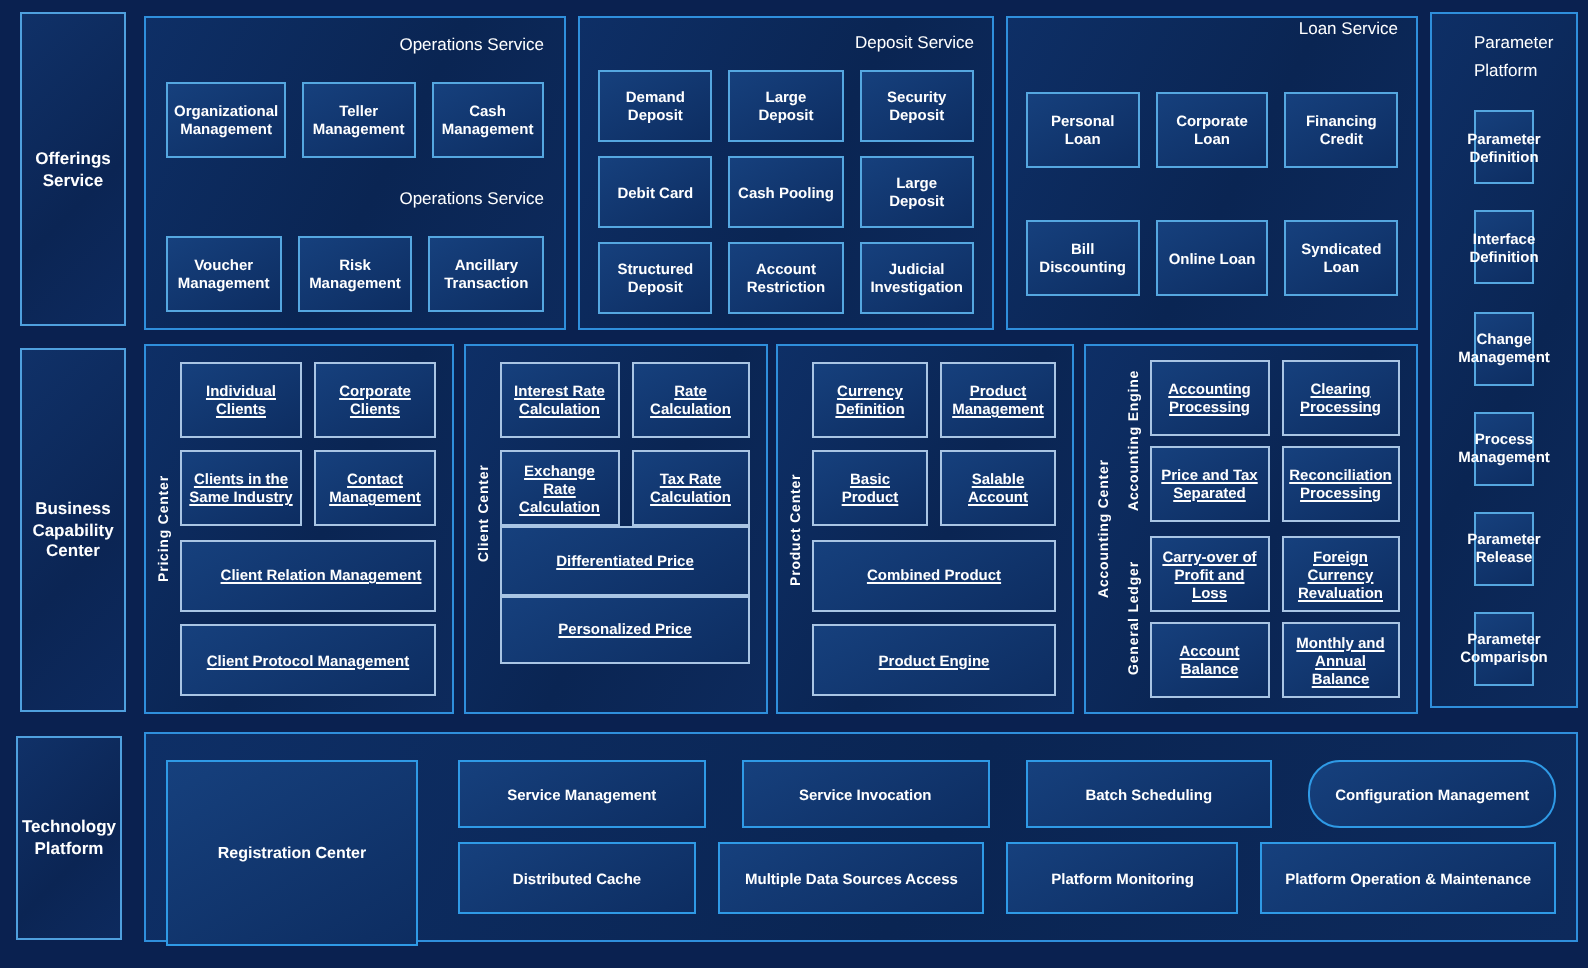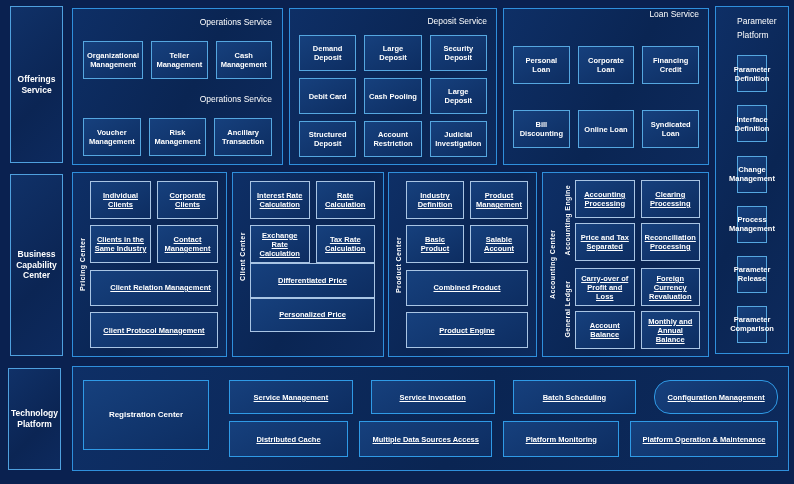--- a/index.html
+++ b/index.html
@@ -133,21 +133,21 @@
       </div>
       <div class="box pale" style="height:36px;">Differentiated Price</div>
       <div class="box pale" style="height:36px;">Personalized Price</div>
     </div>
   </div>
 
   <div class="panel row" style="left:388px;top:172px;width:149px;height:185px;padding:8px 8px 8px 2px;">
     <div class="vl">Product Center</div>
     <div class="col" style="flex:1;justify-content:space-between;">
       <div class="g2" style="grid-template-rows:38px 38px;row-gap:6px;">
-        <div class="box pale">Industry Definition</div>
+        <div class="box pale">Currency Definition</div>
         <div class="box pale">Product Management</div>
         <div class="box pale">Basic Product</div>
         <div class="box pale">Salable Account</div>
       </div>
       <div class="box pale" style="height:36px;">Combined Product</div>
       <div class="box pale" style="height:36px;">Product Engine</div>
     </div>
   </div>
 
   <div class="panel row" style="left:542px;top:172px;width:167px;height:185px;padding:6px 8px 6px 2px;">
@@ -168,22 +168,22 @@
           <div class="box pale">Carry-over of Profit and Loss</div>
           <div class="box pale">Foreign Currency Revaluation</div>
           <div class="box pale">Account Balance</div>
           <div class="box pale">Monthly and Annual Balance</div>
         </div>
       </div>
     </div>
   </div>
 
   <div class="panel row" style="left:72px;top:366px;width:717px;height:105px;padding:13px 10px;gap:20px;">
-    <div class="box brt" style="flex:0 0 126px;height:70px;font-size:8px;text-align:right;">Registration Center</div>
-    <div class="col" style="flex:1;justify-content:space-between;text-decoration:underline;">
+    <div class="box brt" style="flex:0 0 126px;height:93px;font-size:8px;text-align:right;">Registration Center</div>
+    <div class="col" style="flex:1;justify-content:space-between;">
       <div class="row" style="height:34px;gap:18px;">
         <div class="box brt" style="flex:1;">Service Management</div>
         <div class="box brt" style="flex:1;">Service Invocation</div>
         <div class="box brt" style="flex:1;">Batch Scheduling</div>
         <div class="box brt" style="flex:1;border-radius:16px;">Configuration Management</div>
       </div>
       <div class="row" style="height:36px;gap:11px;">
         <div class="box brt" style="flex:1;">Distributed Cache</div>
         <div class="box brt" style="flex:1.13;">Multiple Data Sources Access</div>
         <div class="box brt" style="flex:0.97;">Platform Monitoring</div>

